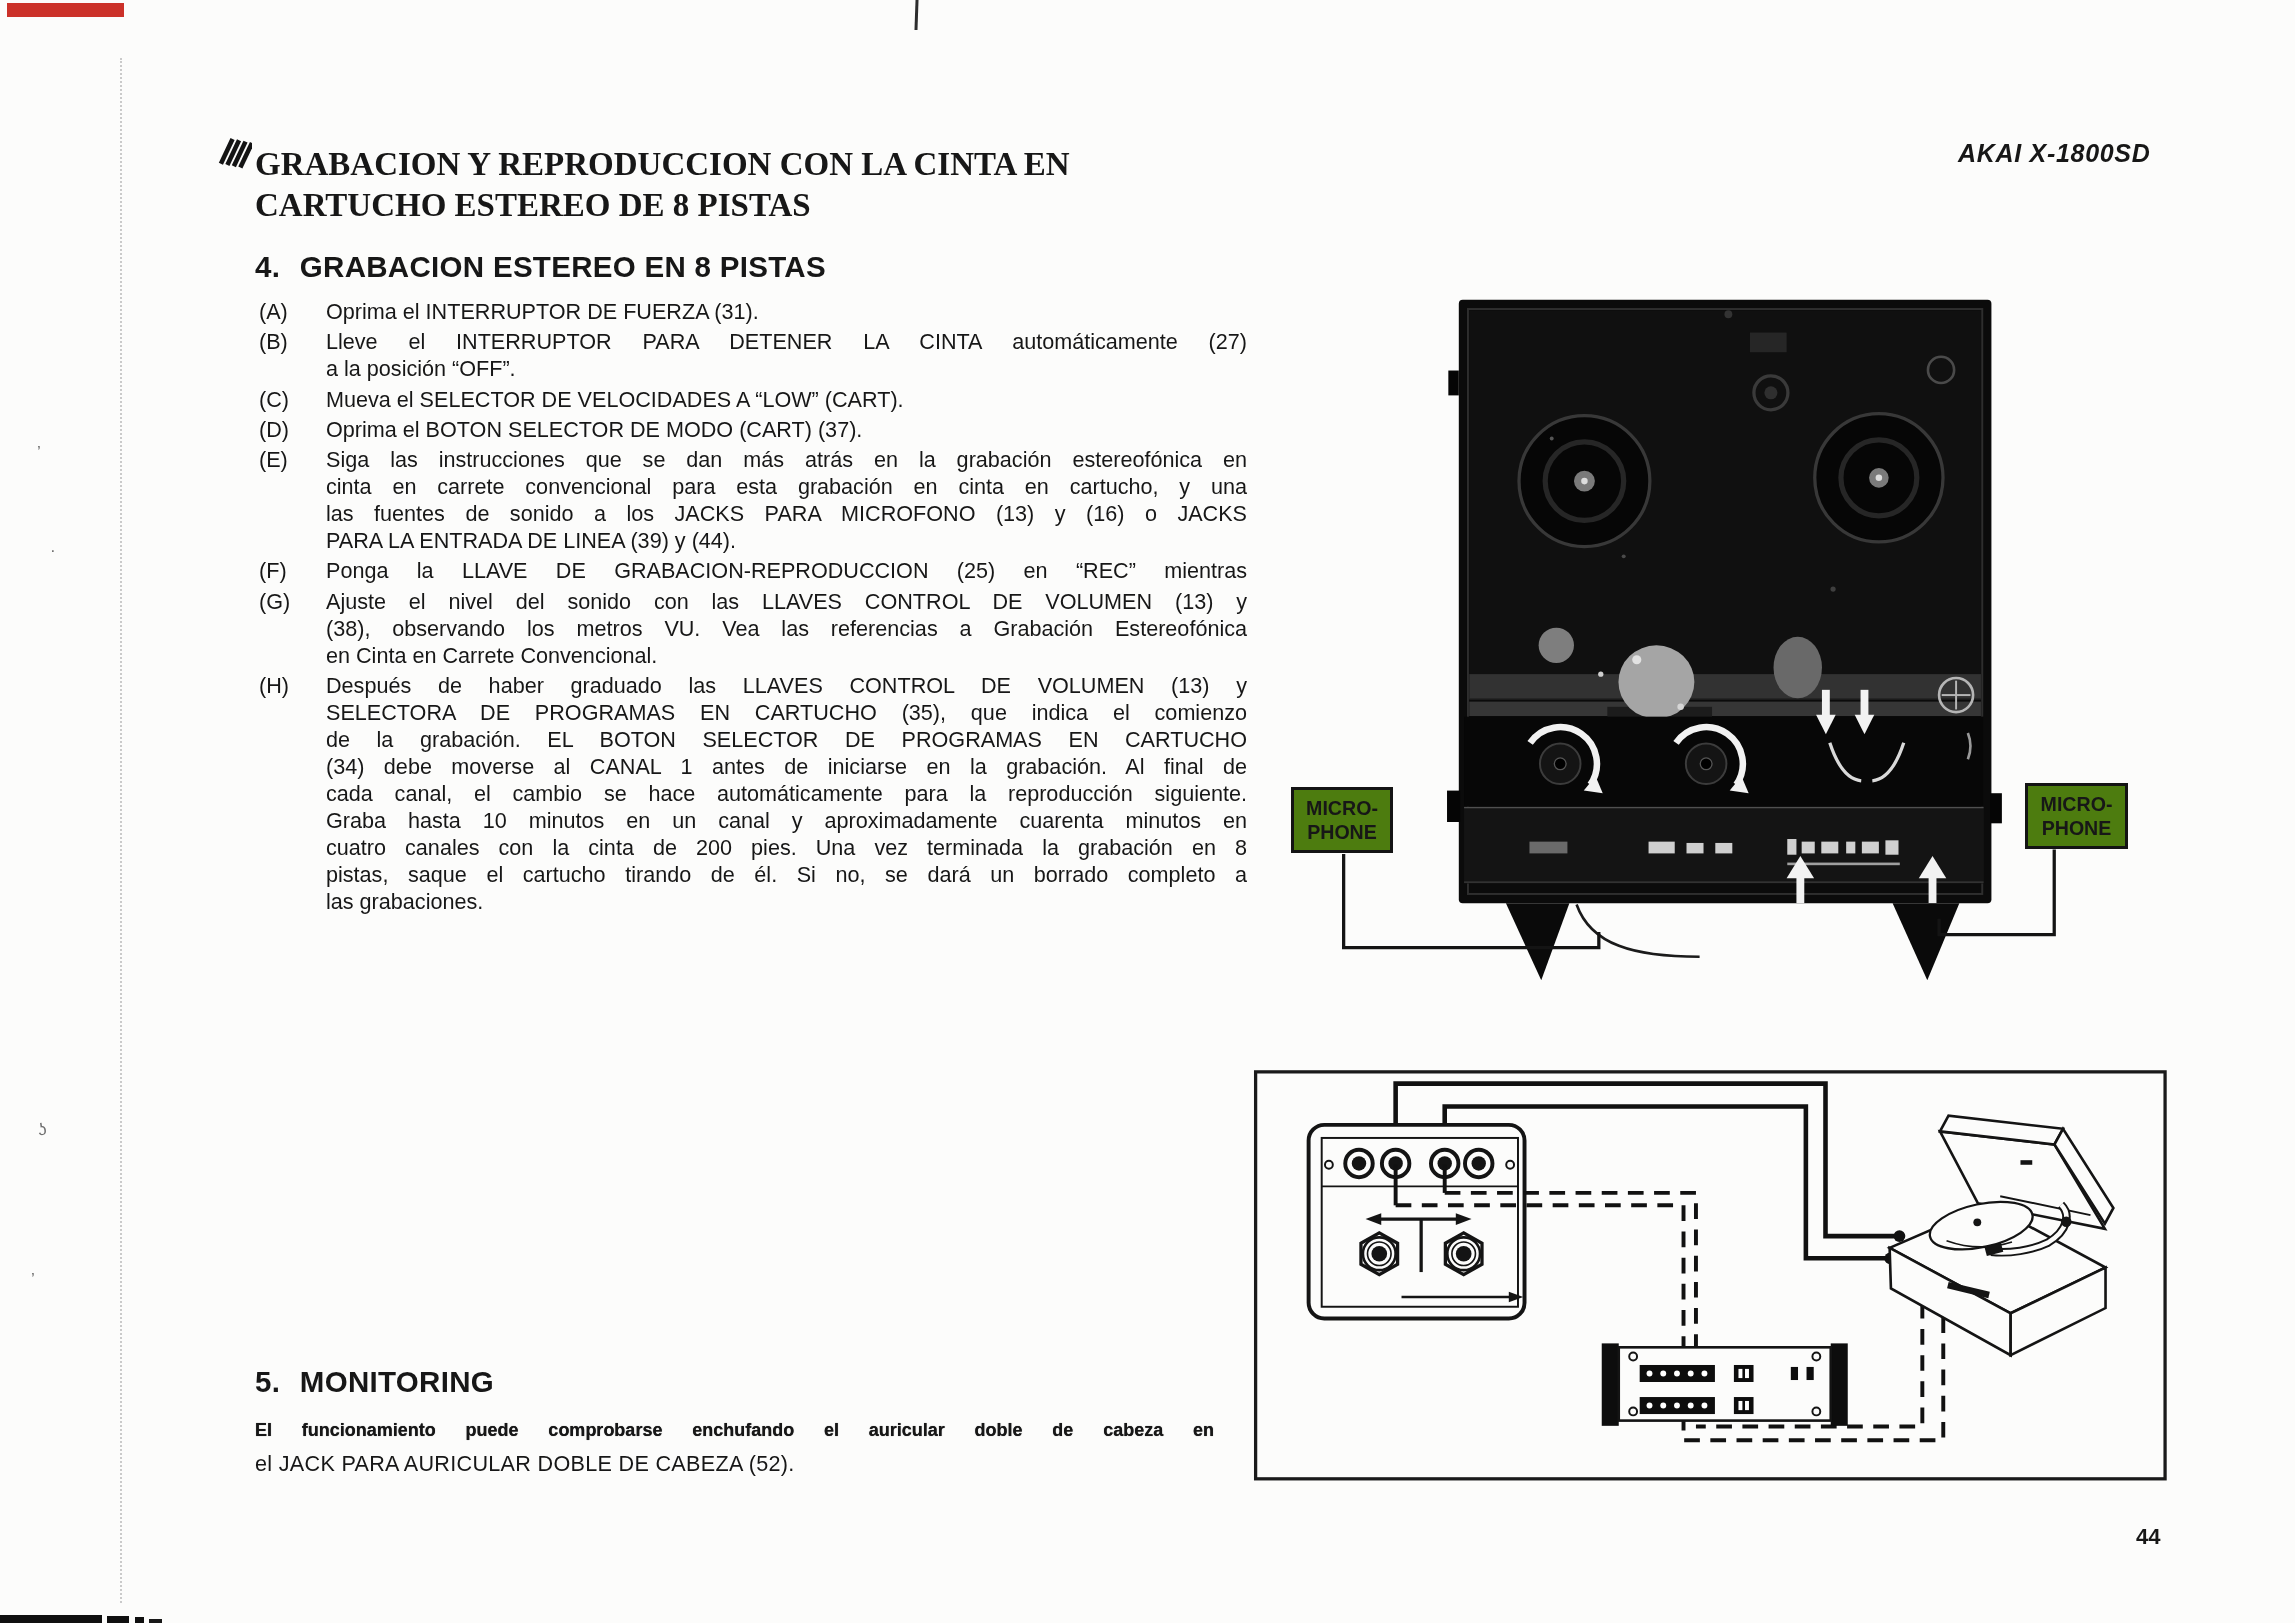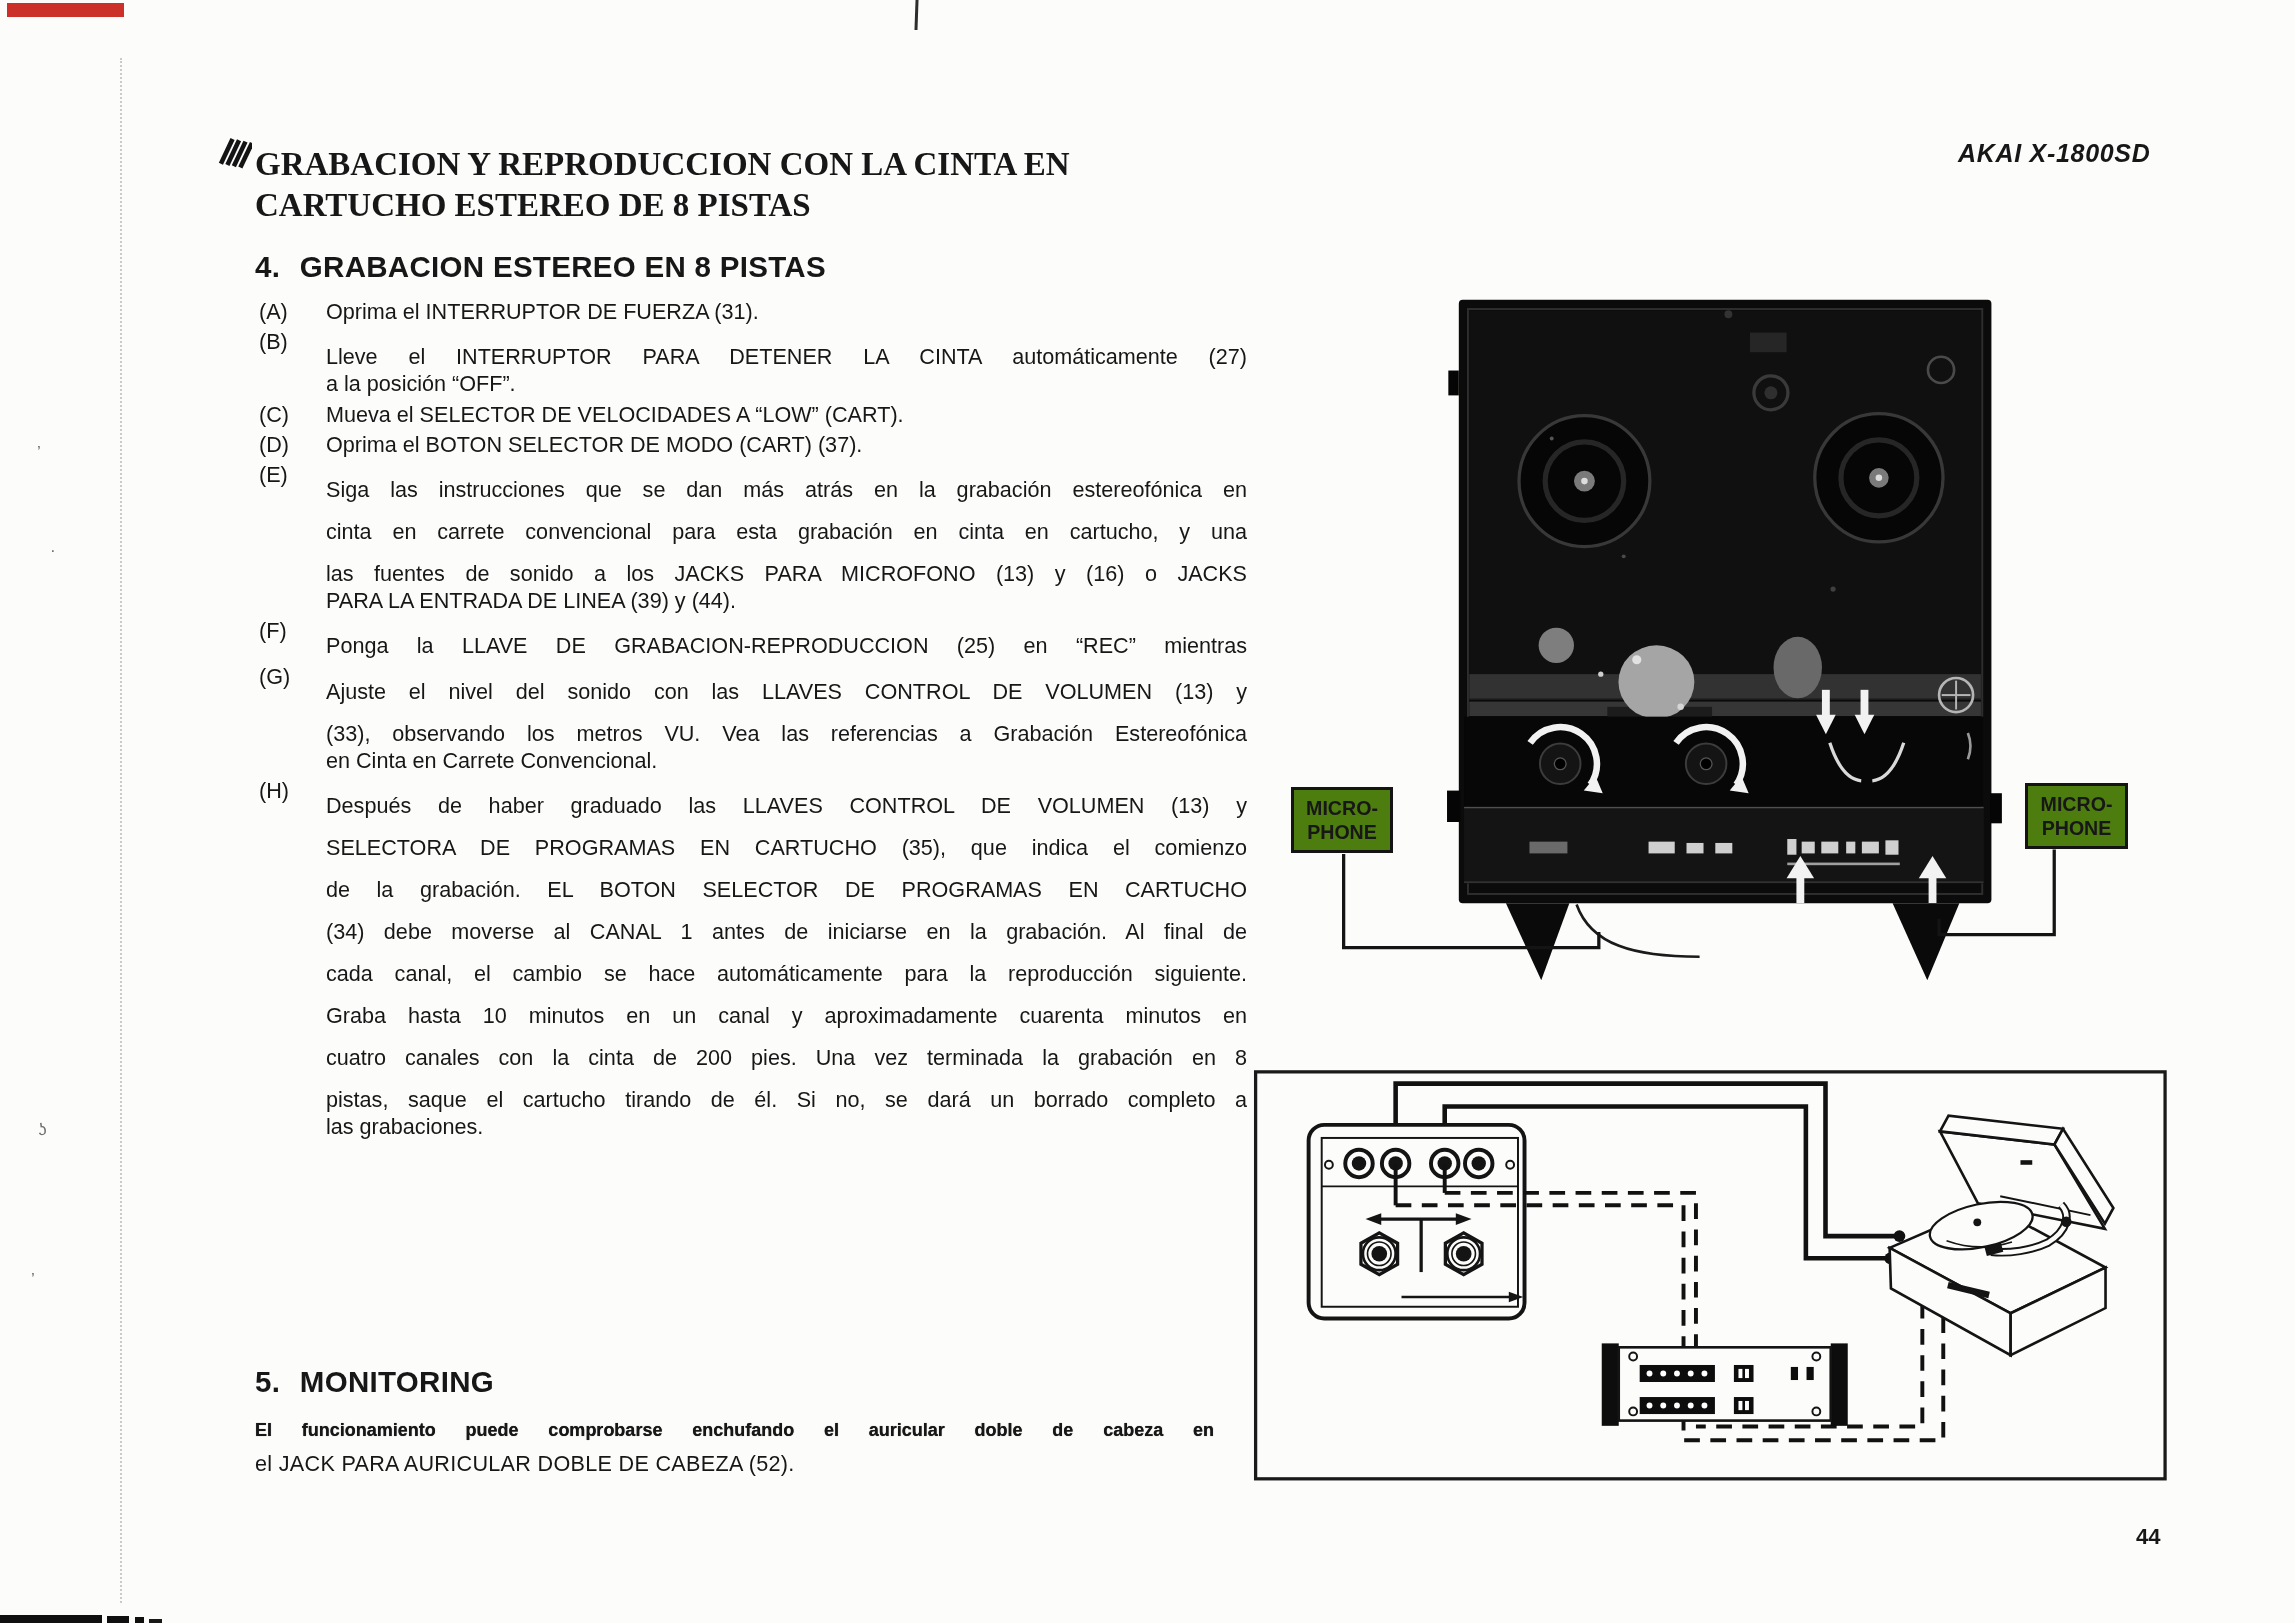--- a/index.html
+++ b/index.html
@@ -28,21 +28,21 @@
     font-family:"Liberation Serif", serif;font-weight:bold;font-size:33px;line-height:41px;letter-spacing:0;margin-top:16px;}
   .hatch{position:absolute;left:217px;top:135px;}
   .model{position:absolute;left:1958px;top:139px;font-size:25px;font-weight:bold;letter-spacing:0.7px;font-style:italic;}
   
   .s4-head{position:absolute;left:255px;top:250px;font-size:29.5px;font-weight:bold;display:flex;gap:19.6px;letter-spacing:0.3px;}
   .items{position:absolute;left:259px;top:298px;width:988px;}
   .item{display:flex;margin-bottom:3.3px;}
   .ilabel{width:67px;flex:0 0 67px;font-size:21.6px;line-height:27px;}
   .itext{flex:1;width:916px;}
   .ln{font-size:21.6px;line-height:27px;height:27px;white-space:nowrap;}
-  .jl{text-align:justify;text-align-last:justify;white-space:normal;margin-top:15px;}
+  .jl{text-align:justify;text-align-last:justify;white-space:normal;}
   
   .s5-head{position:absolute;left:255px;top:1365px;font-size:29.5px;font-weight:bold;display:flex;gap:19.6px;letter-spacing:0.3px;}
   .s5-body{position:absolute;left:255px;top:1413px;width:959px;}
   .s5-l1{font-size:18px;line-height:34px;font-weight:bold;text-align:justify;text-align-last:justify;text-shadow:0 0 0.7px #222;}
   .s5-l2{font-size:21.6px;line-height:34px;letter-spacing:0.3px;}
   
   .deck-svg{position:absolute;left:1270px;top:275px;}
   .diagram-svg{position:absolute;left:1253px;top:1069px;}
   .micbox{
     position:absolute;border:3.3px solid #141414;background:#4d7c0f;
@@ -128,21 +128,21 @@
     <div class="item">
       <div class="ilabel">(F)</div>
       <div class="itext">
         <div class="ln jl">Ponga la LLAVE DE GRABACION-REPRODUCCION (25) en “REC” mientras</div>
       </div>
     </div>
     <div class="item">
       <div class="ilabel">(G)</div>
       <div class="itext">
         <div class="ln jl">Ajuste el nivel del sonido con las LLAVES CONTROL DE VOLUMEN (13) y</div>
-        <div class="ln jl">(33), observando los metros VU.  Vea las referencias a Grabación Estereofónica</div>
+        <div class="ln jl">(38), observando los metros VU.  Vea las referencias a Grabación Estereofónica</div>
         <div class="ln">en Cinta en Carrete Convencional.</div>
       </div>
     </div>
     <div class="item">
       <div class="ilabel">(H)</div>
       <div class="itext">
         <div class="ln jl">Después de haber graduado las LLAVES CONTROL DE VOLUMEN (13) y</div>
         <div class="ln jl">SELECTORA DE PROGRAMAS EN CARTUCHO (35), que indica el comienzo</div>
         <div class="ln jl">de la grabación. EL BOTON SELECTOR DE PROGRAMAS EN CARTUCHO</div>
         <div class="ln jl">(34) debe moverse al CANAL 1 antes de iniciarse en la grabación. Al final de</div>

